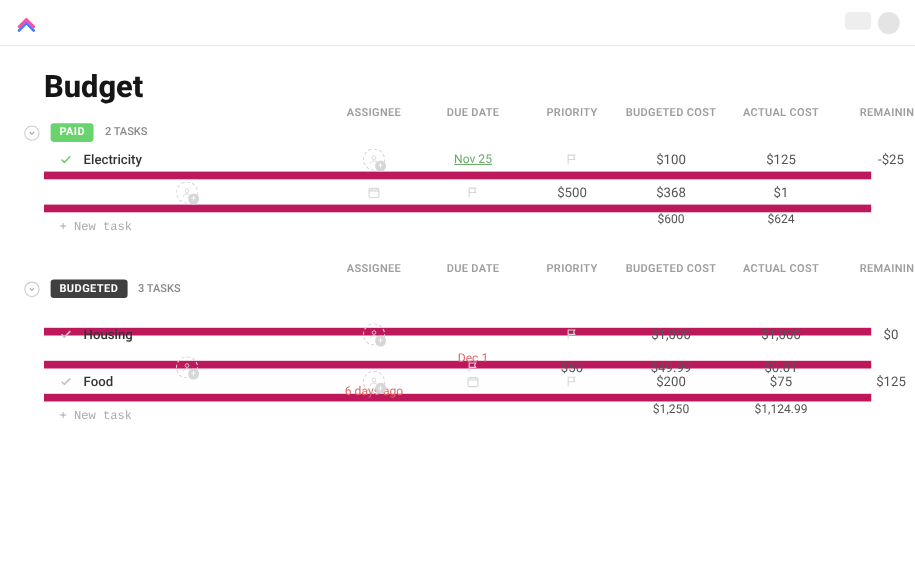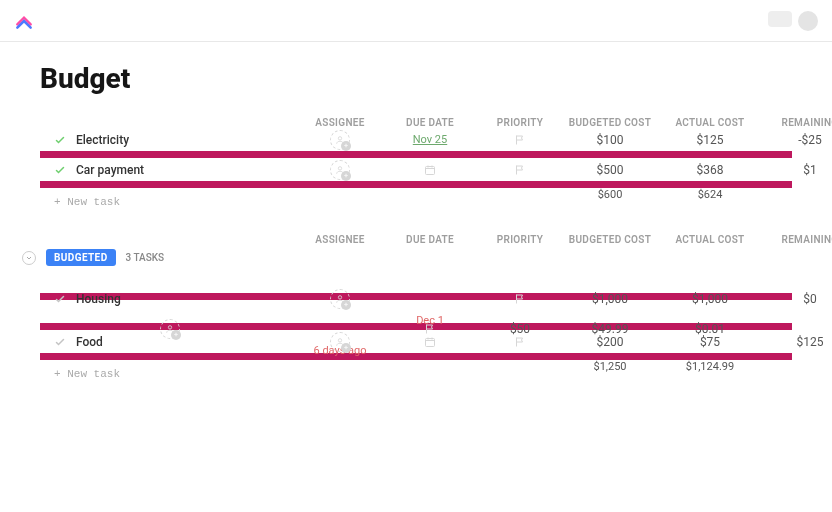--- a/index.html
+++ b/index.html
@@ -3,28 +3,28 @@
 <meta charset="utf-8">
 <style>
 * { margin: 0; padding: 0; box-sizing: border-box; }
 body { font-family: -apple-system, BlinkMacSystemFont, "Segoe UI", Roboto, sans-serif; background: #fff; width: 832px; height: 512px; overflow: hidden; }
 .topbar { height: 42px; border-bottom: 1px solid #e8e8e8; display: flex; align-items: center; padding: 0 14px; justify-content: space-between; }
 .logo { width: 20px; height: 20px; }
 .topbar-right { display: flex; gap: 6px; }
 .pill { width: 24px; height: 16px; background: #eee; border-radius: 4px; }
 .pill2 { width: 20px; height: 20px; background: #e4e4e4; border-radius: 10px; }
 .main { padding: 20px 40px 0 40px; }
-.title { font-size: 28px; font-weight: 800; color: #161616; margin-bottom: 22px; }
+.title { font-size: 28px; font-weight: 800; color: #161616; margin-bottom: 2px; }
 .columns { display: grid; grid-template-columns: 260px 80px 100px 80px 100px 100px 100px; font-size: 10px; font-weight: 600; color: #9e9e9e; text-align: center; letter-spacing: 0.3px; }
 .columns > div:first-child { text-align: left; }
 .group-header { display: flex; align-items: center; gap: 10px; padding: 4px 0 4px 0; margin-left: -18px; }
 .chevron-circle { width: 14px; height: 14px; border: 1px solid #ccc; border-radius: 50%; display: flex; align-items: center; justify-content: center; color: #aaa; font-size: 8px; }
 .badge { font-size: 10px; font-weight: 700; color: #fff; padding: 3px 8px; border-radius: 3px; letter-spacing: 0.4px; }
 .badge-green { background: #69d36e; }
-.badge-grey { background: #3b82f6; }
+.badge-grey { background: #404040; }
 .task-count { font-size: 10px; color: #888; font-weight: 500; }
 .row { display: grid; grid-template-columns: 260px 80px 100px 80px 100px 100px 100px; align-items: center; height: 30px; border-bottom: 7px solid #be185d; font-size: 12px; }
 .task-cell { display: flex; align-items: center; gap: 10px; padding-left: 14px; }
 .check { color: #6fcf6f; font-size: 12px; }
 .check-grey { color: #c4c4c4; font-size: 12px; }
 .task-name { color: #333; font-weight: 500; }
 .center { text-align: center; color: #555; }
 .assignee { display: flex; justify-content: center; }
 .assignee-icon { position: relative; width: 20px; height: 20px; border: 1px dashed #d6d6d6; border-radius: 50%; display: flex; align-items: center; justify-content: center; color: #d6d6d6; }
 .assignee-plus { position: absolute; bottom: -2px; right: -2px; width: 10px; height: 10px; background: #d6d6d6; border-radius: 50%; color: #fff; font-size: 8px; display: flex; align-items: center; justify-content: center; line-height: 1; }
@@ -59,20 +59,29 @@
       <div class="group-block">
         <div class="columns">
           <div></div>
           <div>ASSIGNEE</div>
           <div>DUE DATE</div>
           <div>PRIORITY</div>
           <div>BUDGETED COST</div>
           <div>ACTUAL COST</div>
           <div>REMAINING</div>
         </div>
+        <div class="group-header">
+    <span class="chevron-circle">
+            <svg width="8" height="8" viewBox="0 0 24 24" fill="none" stroke="currentColor" stroke-width="3">
+              <path d="M6 9l6 6 6-6"></path>
+            </svg>
+          </span>
+    <span class="badge badge-green">PAID</span>
+    <span class="task-count">2 TASKS</span>
+  </div>
         <div class="row">
       <div class="task-cell">
         <span class="check">
               <svg width="12" height="12" viewBox="0 0 24 24" fill="none" stroke="currentColor" stroke-width="3" stroke-linecap="round">
                 <path d="M5 13l4 4L19 7"></path>
               </svg>
             </span>
         <span class="task-name">Electricity</span>
       </div>
       <div class="assignee">
@@ -88,28 +97,20 @@
       <div class="flag">
             <svg width="12" height="12" viewBox="0 0 24 24" fill="none" stroke="currentColor" stroke-width="2">
               <path d="M5 3v18M5 4h12l-2 4 2 4H5"></path>
             </svg>
           </div>
       <div class="center">$100</div>
       <div class="center">$125</div>
       <div class="center">-$25</div>
     </div>
         <div class="row">
-      <div class="task-cell">
-        <span class="check">
-              <svg width="12" height="12" viewBox="0 0 24 24" fill="none" stroke="currentColor" stroke-width="3" stroke-linecap="round">
-                <path d="M5 13l4 4L19 7"></path>
-              </svg>
-            </span>
-        <span class="task-name">Car payment</span>
-      </div>
       <div class="assignee">
         <div class="assignee-icon">
               <svg width="10" height="10" viewBox="0 0 24 24" fill="none" stroke="currentColor" stroke-width="2">
                 <circle cx="12" cy="8" r="4"></circle>
                 <path d="M4 21c0-4 4-6 8-6s8 2 8 6"></path>
               </svg>
               <span class="assignee-plus">+</span>
             </div>
       </div>
       <div class="due-empty">

